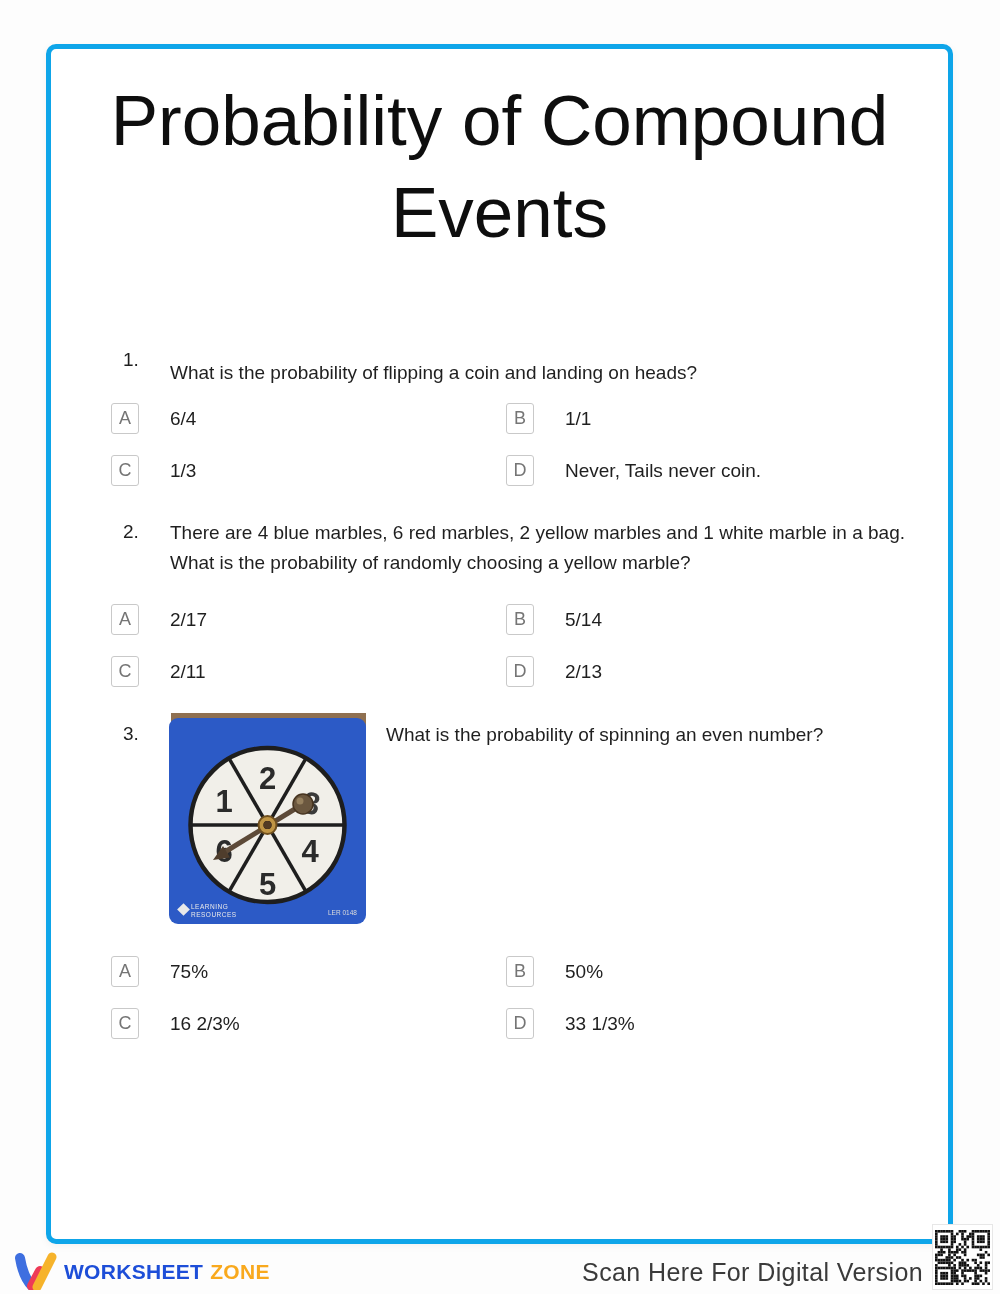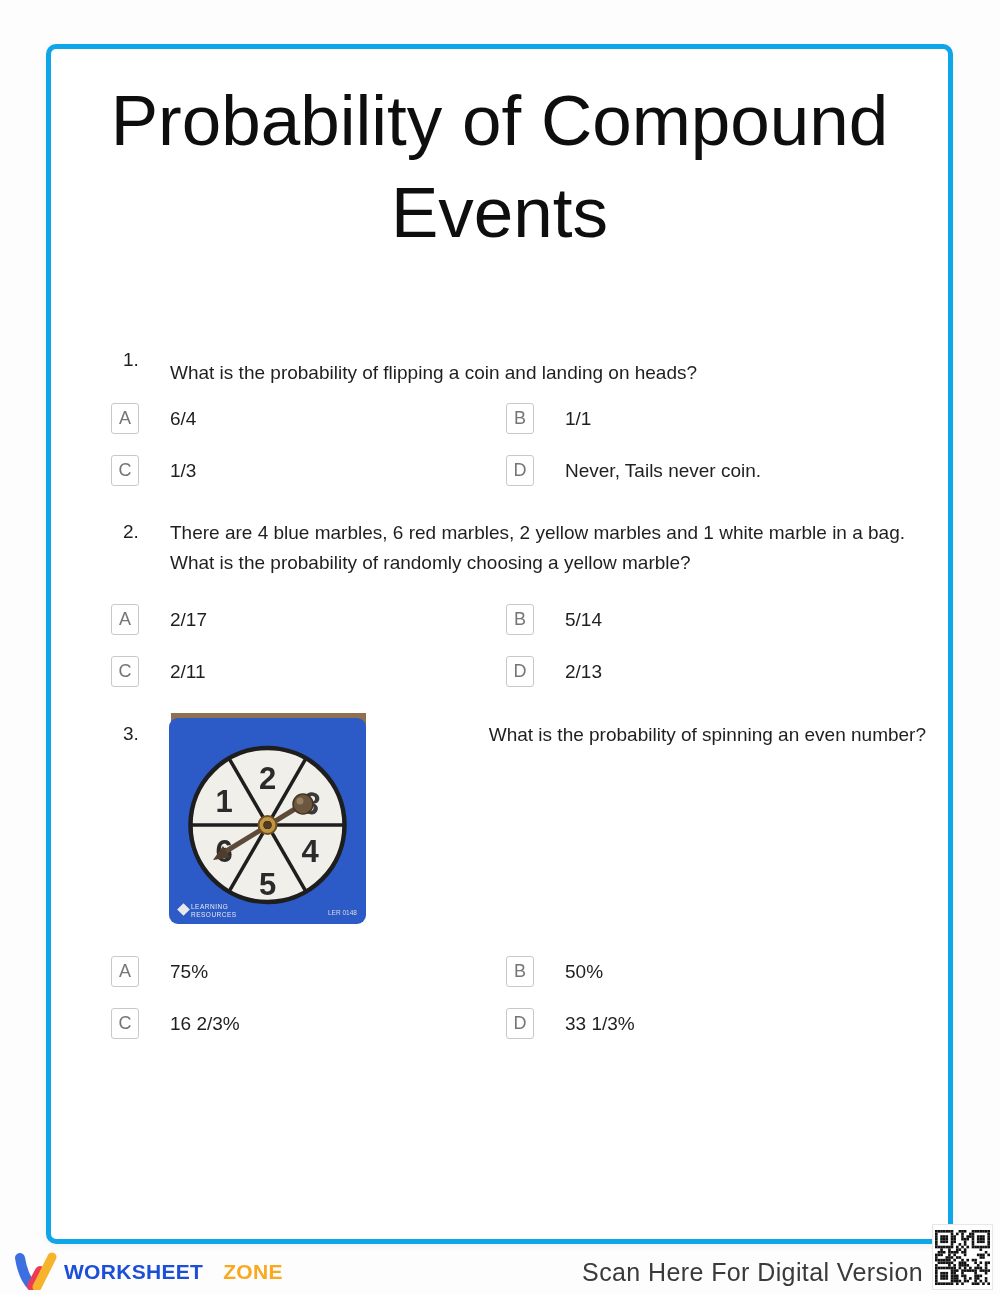--- a/index.html
+++ b/index.html
@@ -29,21 +29,21 @@
     font-size:18px; color:#757575; background:#fff; flex:0 0 auto;
   }
   .opt .lbl { margin-left:31px; font-size:19px; color:#1f1f1f; white-space:nowrap; }
   .spinner-wrap { position:absolute; left:118px; top:664px; width:197px; height:211px; }
   .footer-logo {
     position:absolute; left:15px; top:1252px; height:40px;
     display:flex; align-items:center;
   }
   .footer-logo .logo-text { font-size:21px; font-weight:700; letter-spacing:0.3px; margin-left:7px; }
   .footer-logo .t-blue { color:#1d4ed8; }
-  .footer-logo .t-orange { color:#f9a91d; margin-left:20px; }
+  .footer-logo .t-orange { color:#f9a91d; margin-left:7px; }
   .scan-row {
     position:absolute; top:1224px; right:7px;
     display:flex; align-items:flex-end; gap:9px; z-index:3;text-align:center;
   }
   .scan-text { font-size:25px; color:#3a3a3a; font-weight:500; letter-spacing:0.4px; padding-bottom:3px; }
   .qr-box {
     width:61px; height:66px; background:#fff; border:1px solid #e7e7e7;
     display:flex; align-items:center; justify-content:center;
   }
   svg text { font-family:"Liberation Sans", sans-serif; }
@@ -89,21 +89,21 @@
   <div class="opt" style="left:60px; top:607px;">
     <span class="box">C</span>
     <span class="lbl">2/11</span>
   </div>
   <div class="opt" style="left:455px; top:607px;">
     <span class="box">D</span>
     <span class="lbl">2/13</span>
   </div>
 
   <div class="qnum" style="left:72px; top:674px;">3.</div>
-  <div class="qtext" style="left:335px; top:671px; width:540px;text-align:right;">What is the probability of spinning an even number?</div>
+  <div class="qtext" style="left:335px; top:671px; width:540px;">What is the probability of spinning an even number?</div>
 
   <div class="spinner-wrap">
     <svg width="197" height="211" viewBox="0 0 197 211">
       <rect x="2" y="0" width="195" height="14" fill="#8f7051"></rect>
       <rect x="0" y="5" width="197" height="206" rx="9" fill="#2c5ac6"></rect>
       <circle cx="98.5" cy="112" r="77" fill="#f1efe9" stroke="#1e1e1e" stroke-width="4.5"></circle>
       <line x1="21.5" y1="112" x2="175.5" y2="112" stroke="#1e1e1e" stroke-width="3.5"></line>
       <line x1="137" y1="45.3" x2="60" y2="178.7" stroke="#1e1e1e" stroke-width="3.5"></line>
       <line x1="60" y1="45.3" x2="137" y2="178.7" stroke="#1e1e1e" stroke-width="3.5"></line>
       <text x="55" y="99" font-size="31" font-weight="bold" fill="#2b2b2b" text-anchor="middle">1</text>

